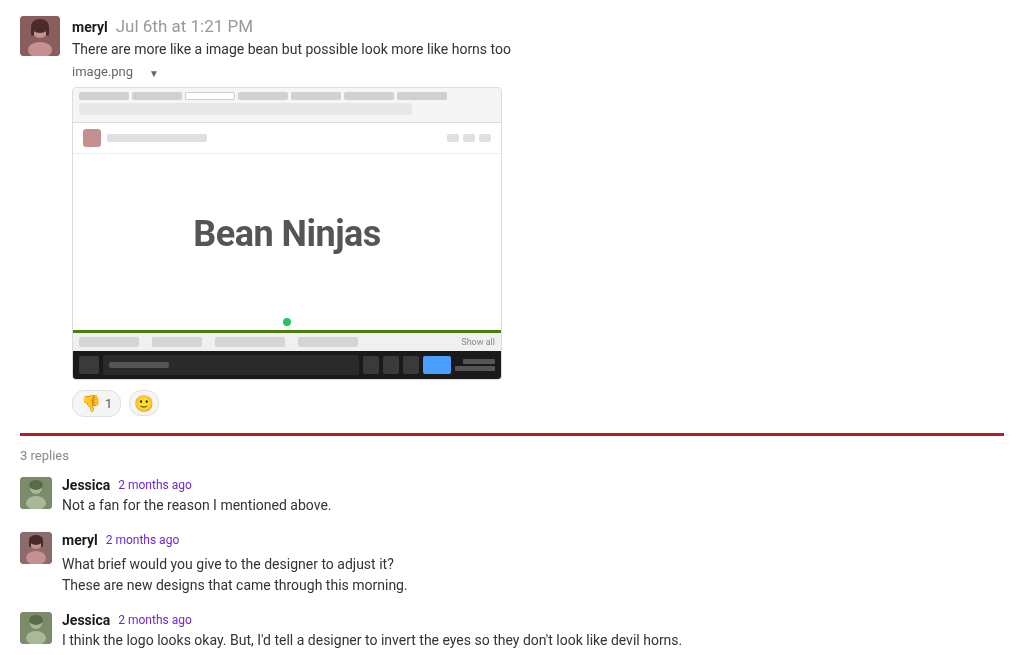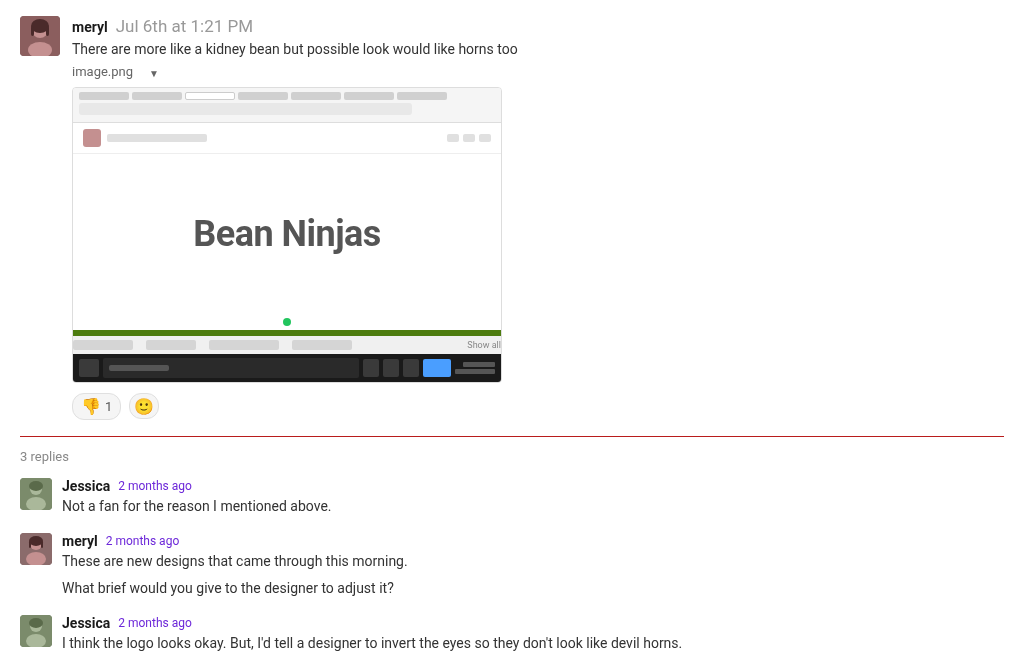--- a/index.html
+++ b/index.html
@@ -139,22 +139,22 @@
       min-height: 160px;
     }
     .bean-ninjas-logo {
       font-size: 36px;
       font-weight: 700;
       color: #555;
       letter-spacing: -0.5px;
     }
     .browser-footer {
       background: #f0f0f0;
-      border-top: 6px solid #4d7c0f;
-      padding: 4px 0;
+      border-top: 3px solid #4d7c0f;
+      padding: 4px 6px;
       display: flex;
       gap: 13px;
       align-items: center;
     }
     .footer-bar {
       height: 10px;
       background: #d5d5d5;
       border-radius: 2px;
     }
     .taskbar {
@@ -198,21 +198,21 @@
       width: 30px;
       height: 26px;
       background: #f5f5f5;
       border: 1px solid #e0e0e0;
       border-radius: 12px;
       font-size: 16px;
       cursor: pointer;
       color: #888;
     }
     .replies-section {
-      border-top: 1px solid #b91c1c;
+      border-top: 3px solid #b91c1c;
       margin-top: 8px;
       padding-top: 12px;
     }
     .replies-label {
       font-size: 13px;
       color: #888;
       margin-bottom: 14px;
     }
     .reply-block {
       display: flex;
@@ -259,21 +259,21 @@
         <ellipse cx="20" cy="10" rx="9" ry="7" fill="#4a2a2a"></ellipse>
         <rect x="11" y="10" width="3" height="10" rx="2" fill="#4a2a2a"></rect>
         <rect x="26" y="10" width="3" height="10" rx="2" fill="#4a2a2a"></rect>
       </svg>
     </div>
     <div class="message-content">
       <div class="message-header">
         <span class="author-name">meryl</span>
         <span class="timestamp">Jul 6th at 1:21 PM</span>
       </div>
-      <div class="message-text">There are more like a kidney bean but possible look would like horns too</div>
+      <div class="message-text">There are more like a image bean but possible look more like horns too</div>
       <div class="attachment-label">
         <span>image.png</span>
         <span class="dropdown-arrow">▼</span>
       </div>
 
       <div class="image-preview">
 
         <div class="browser-chrome">
           <div class="browser-tabs">
             <div class="browser-tab"></div>
@@ -375,22 +375,22 @@
           <rect x="9" y="8" width="2" height="7" rx="1.5" fill="#4a2a2a"></rect>
           <rect x="21" y="8" width="2" height="7" rx="1.5" fill="#4a2a2a"></rect>
         </svg>
       </div>
       <div class="reply-content">
         <div class="reply-header">
           <span class="reply-author">meryl</span>
           <span class="reply-timestamp">2 months ago</span>
         </div>
         <div class="reply-text">
+          <div style="margin-top:6px;">What brief would you give to the designer to adjust it?</div>
           <div>These are new designs that came through this morning.</div>
-          <div style="margin-top:6px;">What brief would you give to the designer to adjust it?</div>
         </div>
       </div>
     </div>
 
     <div class="reply-block">
       <div class="avatar-jessica-small">
         <svg viewBox="0 0 32 32" xmlns="http://www.w3.org/2000/svg">
           <rect width="32" height="32" fill="#7B8B6B"></rect>
           <circle cx="16" cy="11" r="6" fill="#aab89a"></circle>
           <ellipse cx="16" cy="26" rx="10" ry="7" fill="#aab89a"></ellipse>

